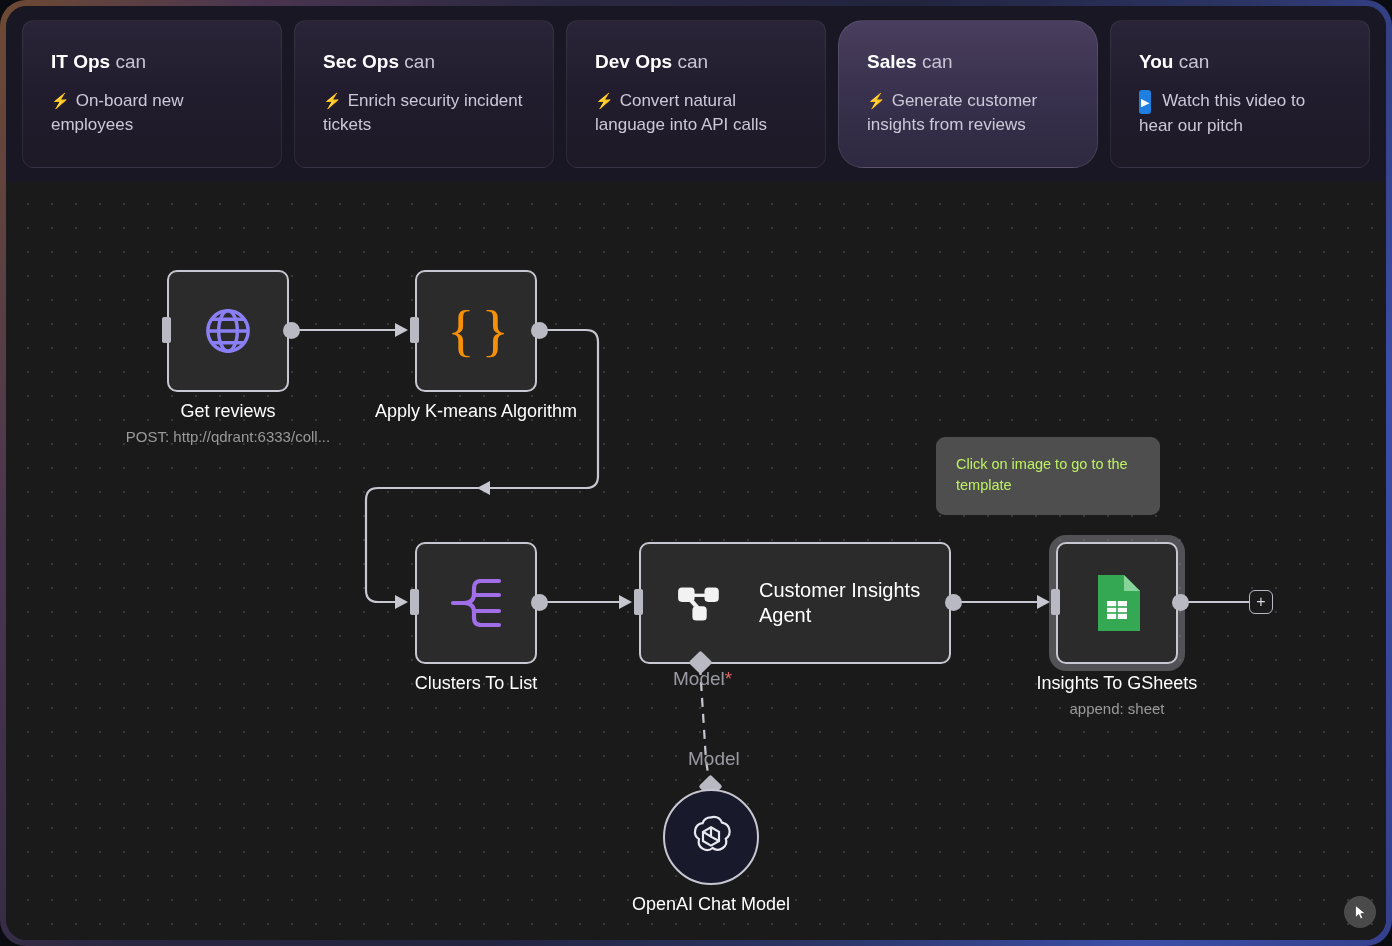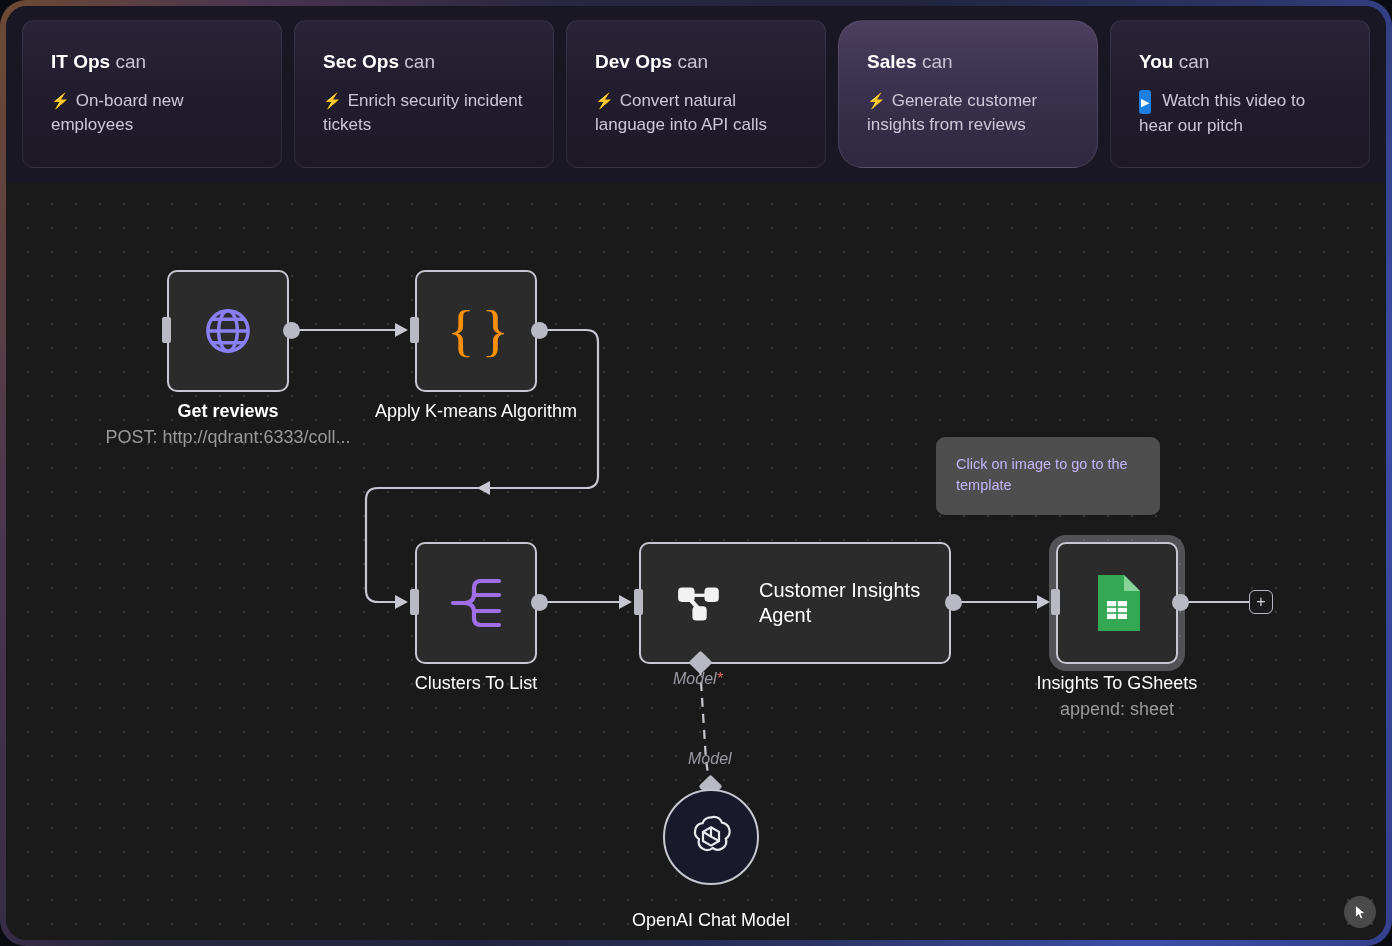--- a/index.html
+++ b/index.html
@@ -137,21 +137,21 @@
     font-size: 18px;
     line-height: 23px;
     font-weight: 400;
     white-space: nowrap;
     pointer-events: none;
   }
   .node-sublabel {
     position: absolute;
     text-align: center;
     color: #9a9a9a;
-    font-size: 18px;
+    font-size: 15px;
     line-height: 18px;
     white-space: nowrap;
     pointer-events: none;
   }
 
   .agent-title {
     color: #ffffff;
     font-size: 20px;
     line-height: 25px;
     font-weight: 400;
@@ -202,38 +202,37 @@
     font-size: 16px;
     line-height: 20px;
     display: flex;
     align-items: center;
     justify-content: center;
     cursor: pointer;
   }
 
   .port-tag {
     position: absolute;
-    font-size: 16px;
+    font-size: 19px;
     line-height: 16px;
     color: #9a9aa4;
     white-space: nowrap;
     pointer-events: none;
-    font-style: italic;
   }
   .port-tag .req { color: #e06565; }
 
   
   #tooltip {
     position: absolute;
     left: 930px; top: 255px;
     width: 224px;
     border-radius: 9px;
     background: #4e4e4e;
     padding: 17px 20px 19px 20px;
-    color: #c4b5fd;
+    color: #bef264;
     font-size: 14.5px;
     line-height: 21px;
   }
 
   
   #cursor-fab {
     position: absolute;
     right: 22px; bottom: 24px;
     width: 32px; height: 32px;
     border-radius: 50%;
@@ -340,21 +339,21 @@
       <svg width="52" height="52" viewBox="0 0 24 24" fill="none" stroke="#8b7ff5" stroke-width="1.6">
         <circle cx="12" cy="12" r="9.3"></circle>
         <ellipse cx="12" cy="12" rx="4.3" ry="9.3"></ellipse>
         <line x1="2.7" y1="12" x2="21.3" y2="12"></line>
         <line x1="4.3" y1="6.6" x2="19.7" y2="6.6"></line>
         <line x1="4.3" y1="17.4" x2="19.7" y2="17.4"></line>
       </svg>
     </div>
     <div class="port-in" style="left:156px; top:135px;"></div>
     <div class="port-out" style="left:277px; top:140px;"></div>
-    <div class="node-label" style="left:61px; top:218px; width:322px;font-weight:bold;">Get reviews</div>
+    <div class="node-label" style="left:61px; top:218px; width:322px;">Get reviews</div>
     <div class="node-sublabel" style="left:61px; top:246px; width:322px;">POST: http://qdrant:6333/coll...</div>
 
     <div class="node" style="left:409px; top:88px; width:122px; height:122px;">
       <span style="color:#f79009; font-size:58px; line-height:58px; font-weight:400; letter-spacing:-4px; font-family:'Liberation Serif',serif;">{&nbsp;}</span>
     </div>
     <div class="port-in" style="left:404px; top:135px;"></div>
     <div class="port-out" style="left:525px; top:140px;"></div>
     <div class="node-label" style="left:320px; top:218px; width:300px;">Apply K-means Algorithm</div>
 
     <div class="node" style="left:409px; top:360px; width:122px; height:122px;">
@@ -412,21 +411,21 @@
     <div class="port-tag" style="left:682px; top:569px;">Model</div>
     <div class="port-diamond" style="left:696px; top:596px;"></div>
     <div class="node-circle" style="left:657px; top:607px;">
       <svg width="48" height="48" viewBox="0 0 24 24" fill="none" stroke="#e8e8ef" stroke-width="1.1">
         <path d="M11.9 2.2c-1.9 0-3.5 1.2-4.1 2.9-1.8.2-3.3 1.6-3.7 3.4-.4 1.8.4 3.6 1.9 4.6-.5 1.8.2 3.7 1.8 4.7 1.6 1 3.6.9 5-.3 1.5 1.1 3.6 1.1 5.1 0 1.5-1.1 2.1-3 1.5-4.7 1.5-1 2.2-2.8 1.8-4.6-.4-1.8-1.9-3.1-3.7-3.4-.6-1.7-2.2-2.9-4.1-2.9-.5 0-1 .1-1.5.3z"></path>
         <path d="M12 7.1 L16 9.4 L16 14 L12 16.3 L8 14 L8 9.4 Z"></path>
         <path d="M12 7.1 L12 11.8 L16 14"></path>
         <path d="M8 9.4 L12 11.8"></path>
       </svg>
     </div>
-    <div class="node-label" style="left:555px; top:711px; width:300px;margin-top:16px;">OpenAI Chat Model</div>
+    <div class="node-label" style="left:555px; top:711px; width:300px;">OpenAI Chat Model</div>
 
     <div id="tooltip">
       <span>Click on image to go to the template</span>
     </div>
 
     <div id="cursor-fab">
       <svg width="17" height="17" viewBox="0 0 24 24" fill="#ffffff" stroke="#2a2a2a" stroke-width="0.9">
         <path d="M5 2 L5 19 L9.5 14.8 L12.3 21 L15.2 19.6 L12.5 13.7 L18.6 13.3 Z"></path>
       </svg>
     </div>

